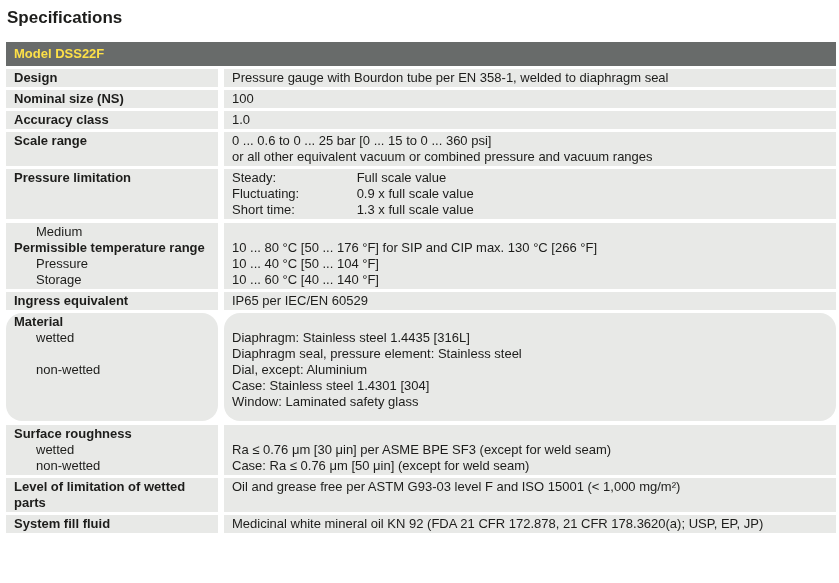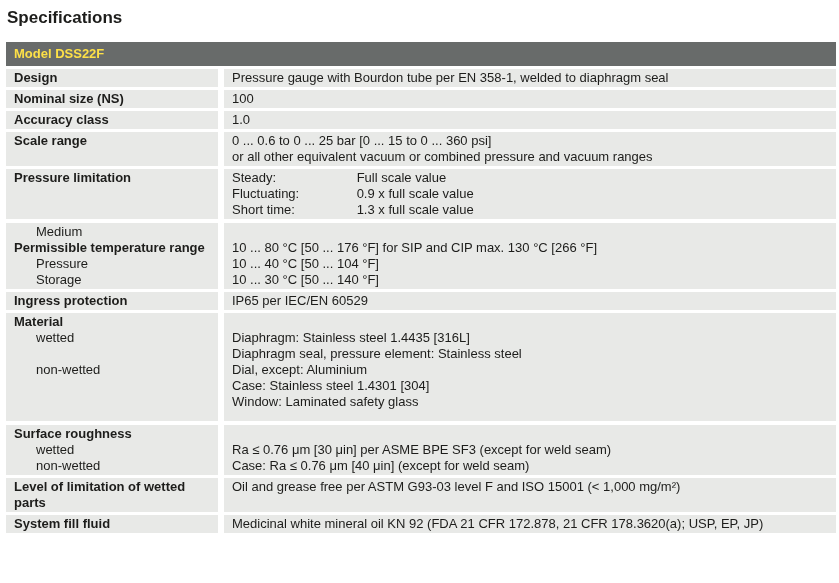--- a/index.html
+++ b/index.html
@@ -56,21 +56,21 @@
   }
   .line { min-height: 16px; }
   .sub-label {
     font-weight: normal;
     padding-left: 22px;
   }
   .pair-key {
     display: inline-block;
     width: 121px;
   }
-  .row-material .cell { padding-bottom: 11px; }
+  .row-material .cell { padding-bottom: 11px; border-radius: 16px; }
 </style>
 </head>
 <body>
 
 <div class="page">
 
   <h1 class="page-title">Specifications</h1>
 
   <div class="spec-table">
 
@@ -123,26 +123,26 @@
       <div class="cell label-cell">
         <div class="line sub-label">Medium</div>
         <div class="line main-label">Permissible temperature range</div>
         <div class="line sub-label">Pressure</div>
         <div class="line sub-label">Storage</div>
       </div>
       <div class="cell value-cell">
         <div class="line"></div>
         <div class="line">10 ... 80 °C [50 ... 176 °F] for SIP and CIP max. 130 °C [266 °F]</div>
         <div class="line">10 ... 40 °C [50 ... 104 °F]</div>
-        <div class="line">10 ... 30 °C [50 ... 140 °F]</div>
+        <div class="line">10 ... 60 °C [40 ... 140 °F]</div>
       </div>
     </div>
 
     <div class="row">
-      <div class="cell label-cell">Ingress protection</div>
+      <div class="cell label-cell">Ingress equivalent</div>
       <div class="cell value-cell">IP65 per IEC/EN 60529</div>
     </div>
 
     <div class="row row-material">
       <div class="cell label-cell">
         <div class="line main-label">Material</div>
         <div class="line sub-label">wetted</div>
         <div class="line sub-label"></div>
         <div class="line sub-label">non-wetted</div>
       </div>
@@ -158,21 +158,21 @@
 
     <div class="row gap-top">
       <div class="cell label-cell">
         <div class="line main-label">Surface roughness</div>
         <div class="line sub-label">wetted</div>
         <div class="line sub-label">non-wetted</div>
       </div>
       <div class="cell value-cell">
         <div class="line"></div>
         <div class="line">Ra ≤ 0.76 μm [30 μin] per ASME BPE SF3 (except for weld seam)</div>
-        <div class="line">Case: Ra ≤ 0.76 μm [40 μin] (except for weld seam)</div>
+        <div class="line">Case: Ra ≤ 0.76 μm [50 μin] (except for weld seam)</div>
       </div>
     </div>
 
     <div class="row">
       <div class="cell label-cell">Level of limitation of wetted parts</div>
       <div class="cell value-cell">Oil and grease free per ASTM G93-03 level F and ISO 15001 (&lt; 1,000 mg/m²)</div>
     </div>
 
     <div class="row">
       <div class="cell label-cell">System fill fluid</div>

